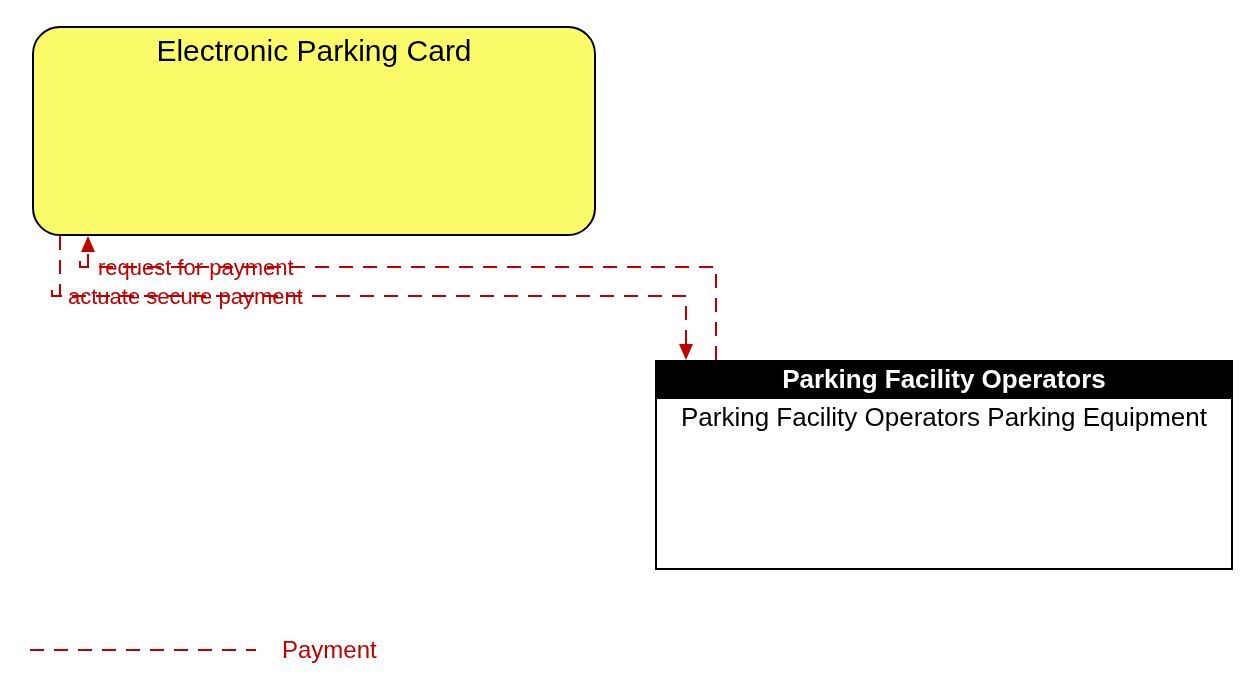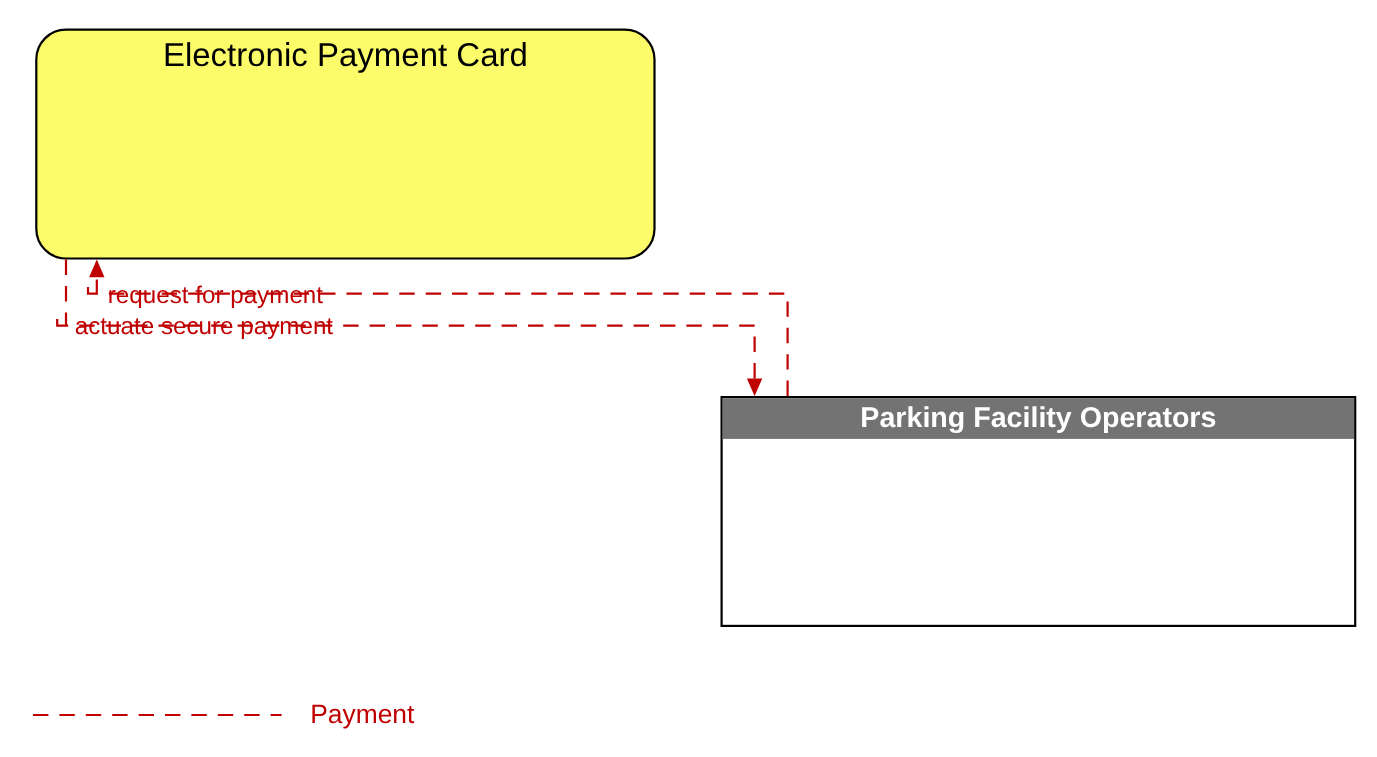--- a/index.html
+++ b/index.html
@@ -36,21 +36,21 @@
     position: absolute;
     left: 655px;
     top: 360px;
     width: 578px;
     height: 210px;
     border: 2px solid #000;
     box-sizing: border-box;
     background: #ffffff;
   }
   .node-pfo .header {
-    background: #737373;
+    background: #000000;
     color: #ffffff;
     font-size: 26px;
     font-weight: bold;
     text-align: center;
     padding: 2px 4px 4px 4px;
   }
   .node-pfo .body {
     color: #000;
     font-size: 26px;
     text-align: center;
@@ -85,25 +85,26 @@
   .arrow {
     fill: #c00000;
   }
 </style>
 </head>
 <body>
 
 <div class="stage">
 
   <div class="node-epc">
-    <div class="title">Electronic Payment Card</div>
+    <div class="title">Electronic Parking Card</div>
   </div>
 
   <div class="node-pfo">
     <div class="header">Parking Facility Operators</div>
+    <div class="body">Parking Facility Operators Parking Equipment</div>
   </div>
 
   <div class="flow-label" style="left:98px; top:255px;">request for payment</div>
 
   <div class="flow-label" style="left:68px; top:284px;">actuate secure payment</div>
 
   <div class="legend-label" style="left:282px; top:636px;">Payment</div>
 
   <svg class="connectors" viewBox="0 0 1252 688">
 

